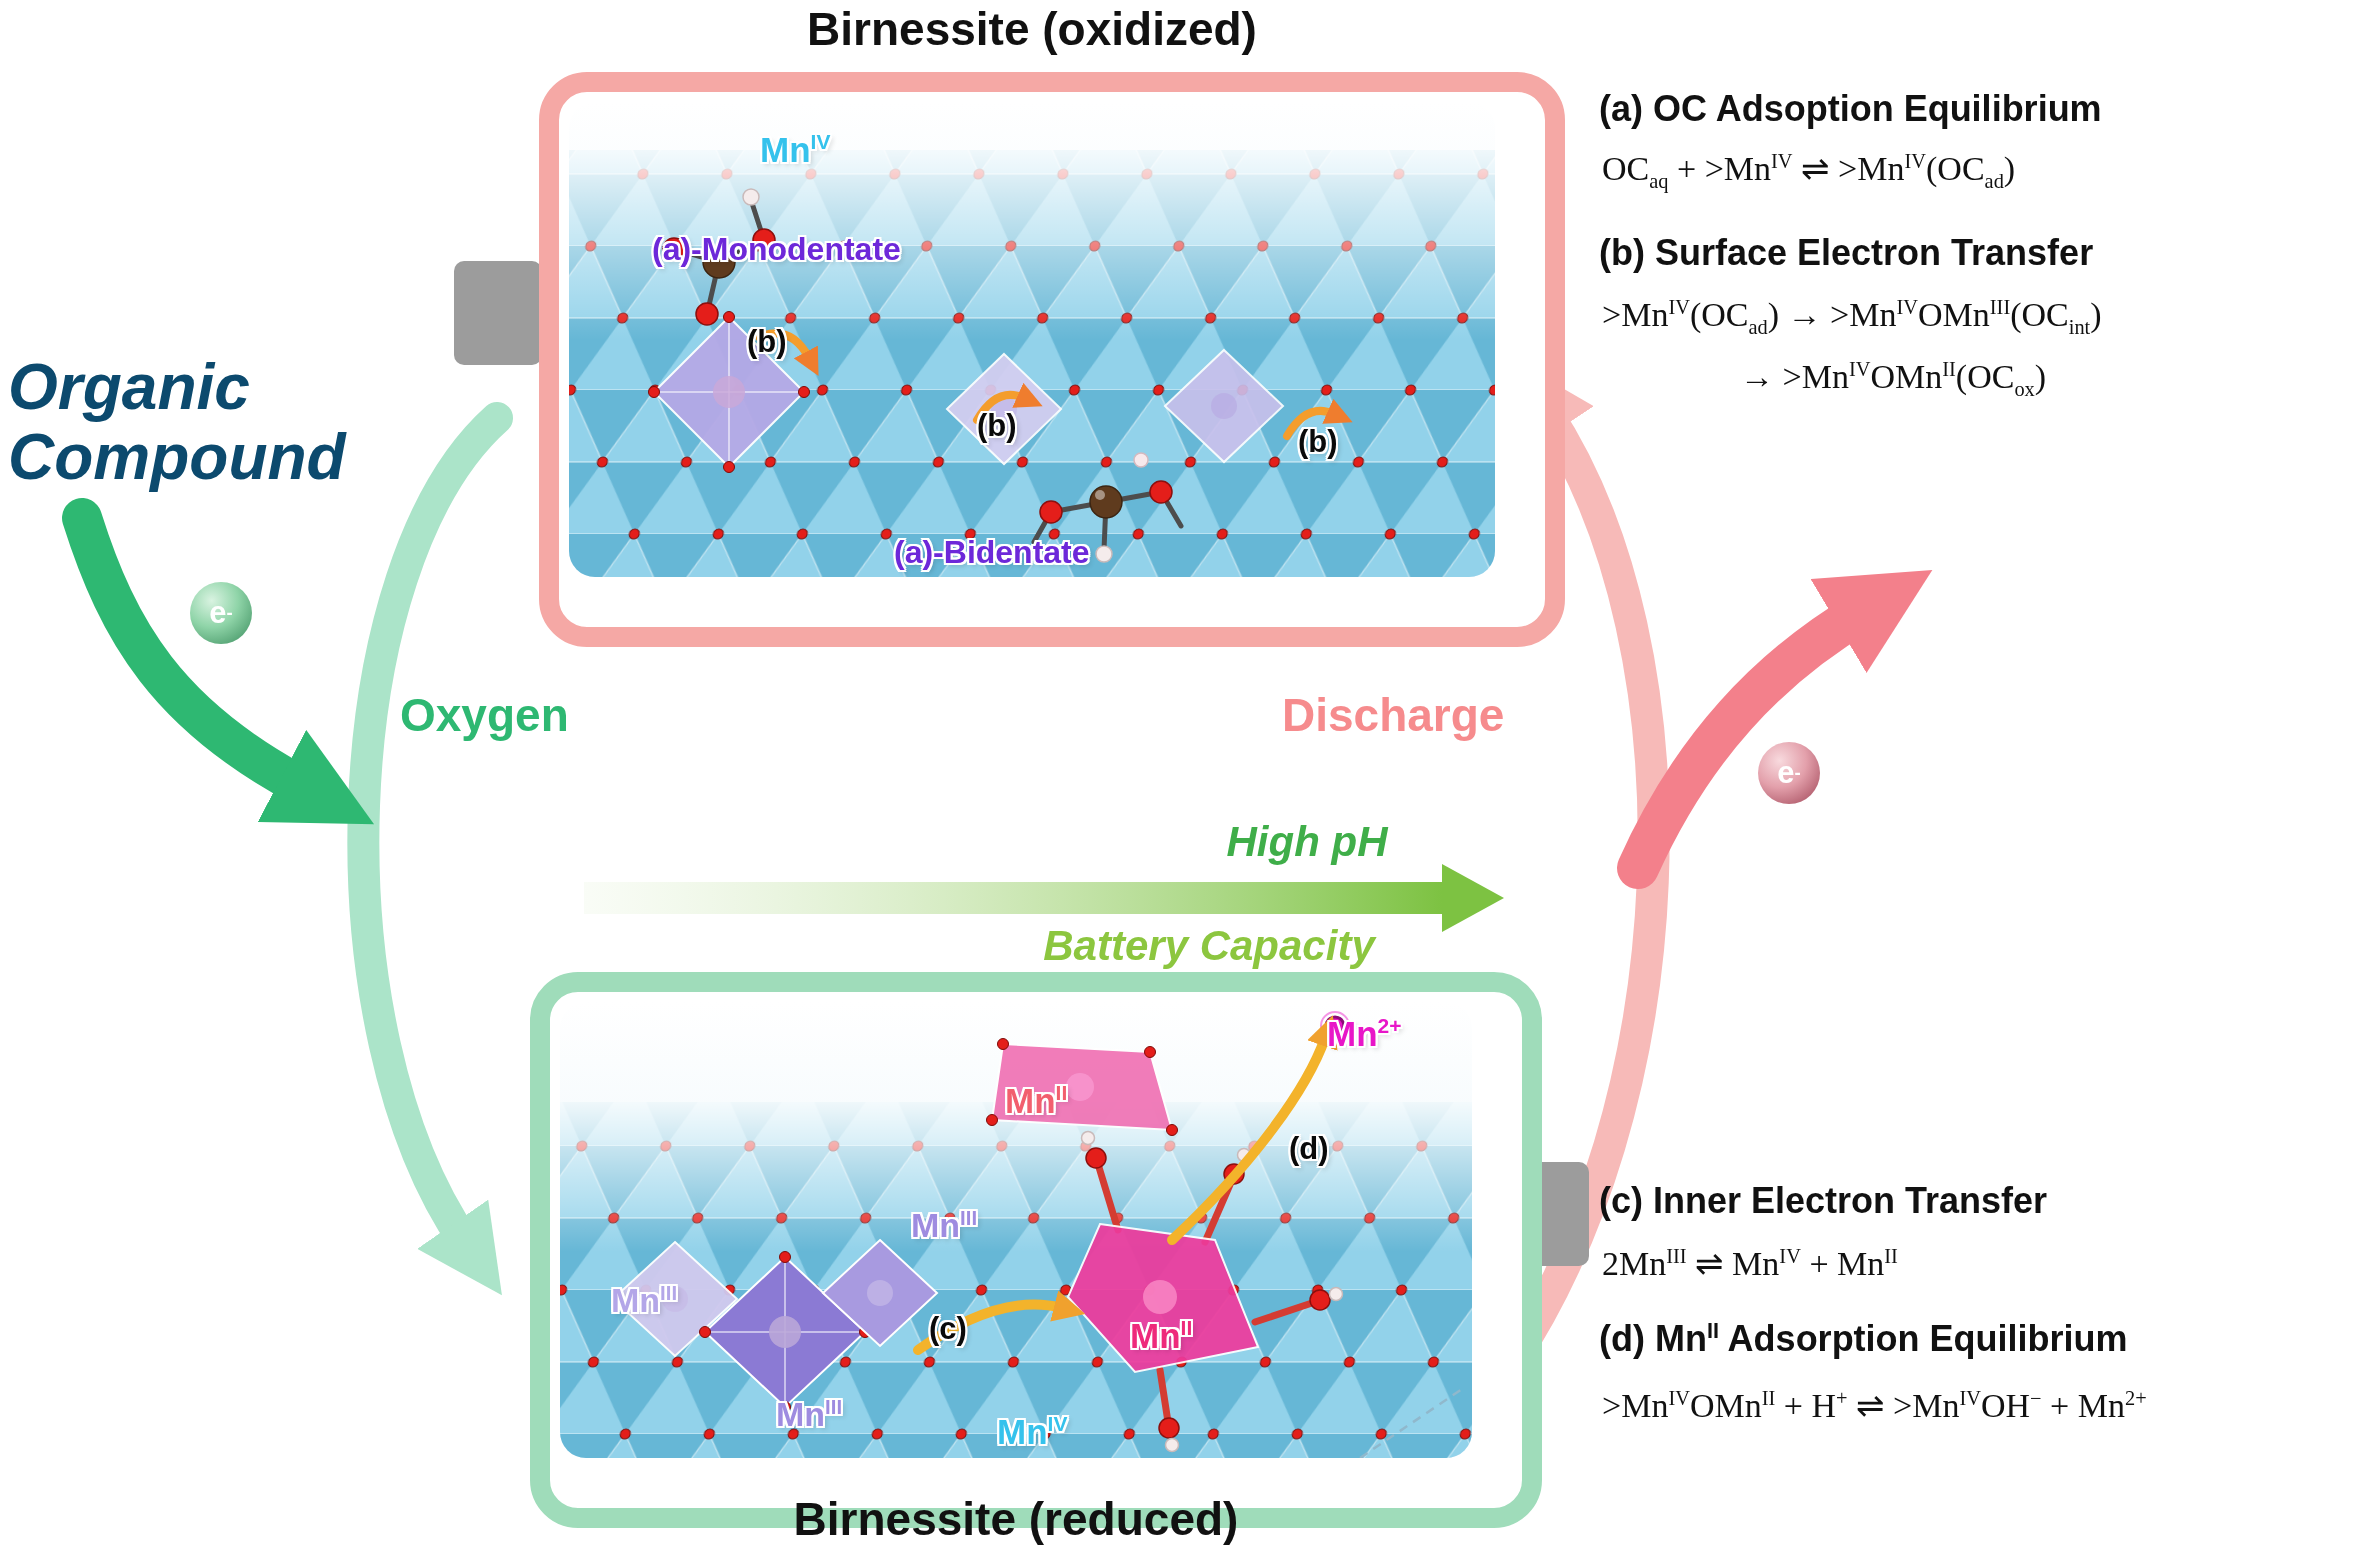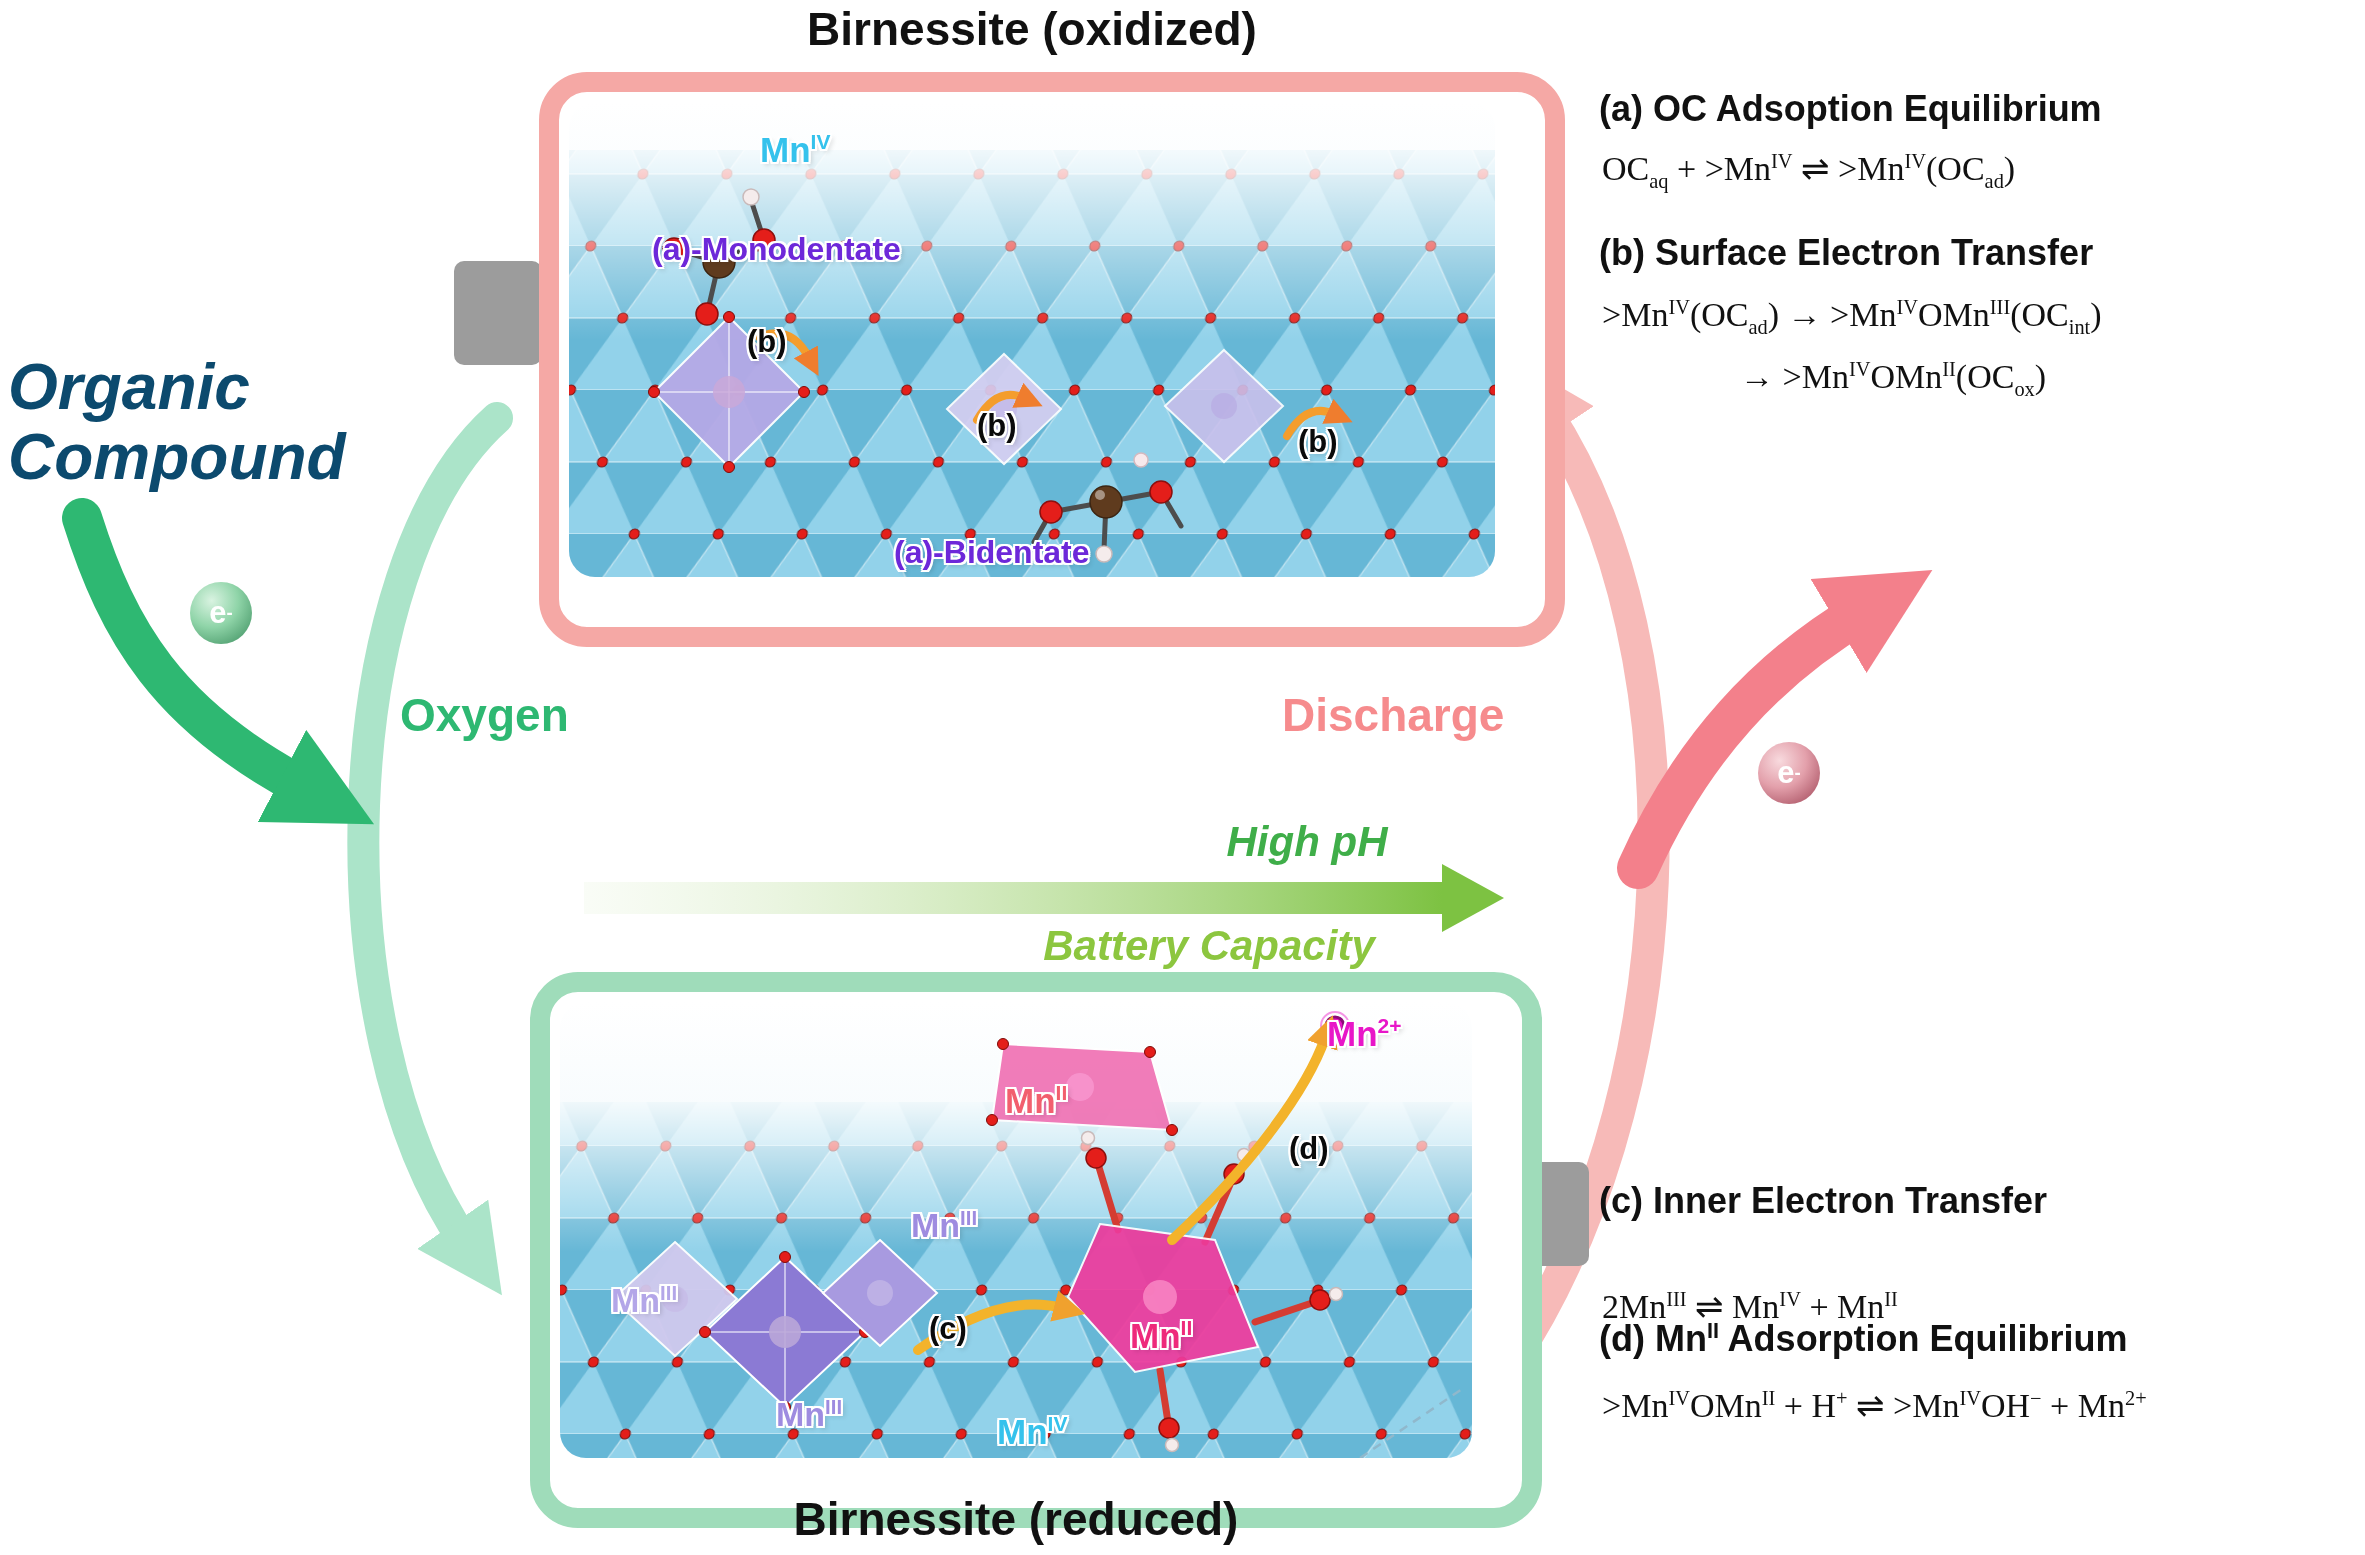--- a/index.html
+++ b/index.html
@@ -275,17 +275,17 @@
     <div class="pl mn4 outl" style="left:415px;top:420px;">Mn<sup>IV</sup></div>
   </div>
 
   <div class="rx-h" style="left:1599px;top:88px;">(a) OC Adsoption Equilibrium</div>
   <div class="rx-eq" style="left:1602px;top:148px;">OC<sub>aq</sub> + &gt;Mn<sup>IV</sup> ⇌ &gt;Mn<sup>IV</sup>(OC<sub>ad</sub>)</div>
   <div class="rx-h" style="left:1599px;top:232px;text-align:center;">(b) Surface Electron Transfer</div>
   <div class="rx-eq" style="left:1602px;top:296px;">&gt;Mn<sup>IV</sup>(OC<sub>ad</sub>) → &gt;Mn<sup>IV</sup>OMn<sup>III</sup>(OC<sub>int</sub>)</div>
   <div class="rx-eq" style="left:1740px;top:358px;">→ &gt;Mn<sup>IV</sup>OMn<sup>II</sup>(OC<sub>ox</sub>)</div>
 
   <div class="rx-h" style="left:1599px;top:1180px;">(c) Inner Electron Transfer</div>
-  <div class="rx-eq" style="left:1602px;top:1286px;text-align:right;">2Mn<sup>III</sup> ⇌ Mn<sup>IV</sup> + Mn<sup>II</sup></div>
+  <div class="rx-eq" style="left:1602px;top:1243px;text-align:right;">2Mn<sup>III</sup> ⇌ Mn<sup>IV</sup> + Mn<sup>II</sup></div>
   <div class="rx-h" style="left:1599px;top:1318px;">(d) Mn<sup>II</sup> Adsorption Equilibrium</div>
   <div class="rx-eq" style="left:1602px;top:1385px;">&gt;Mn<sup>IV</sup>OMn<sup>II</sup> + H<sup>+</sup> ⇌ &gt;Mn<sup>IV</sup>OH<sup>−</sup> + Mn<sup>2+</sup></div>
 
 </div>
 
 </body></html>

